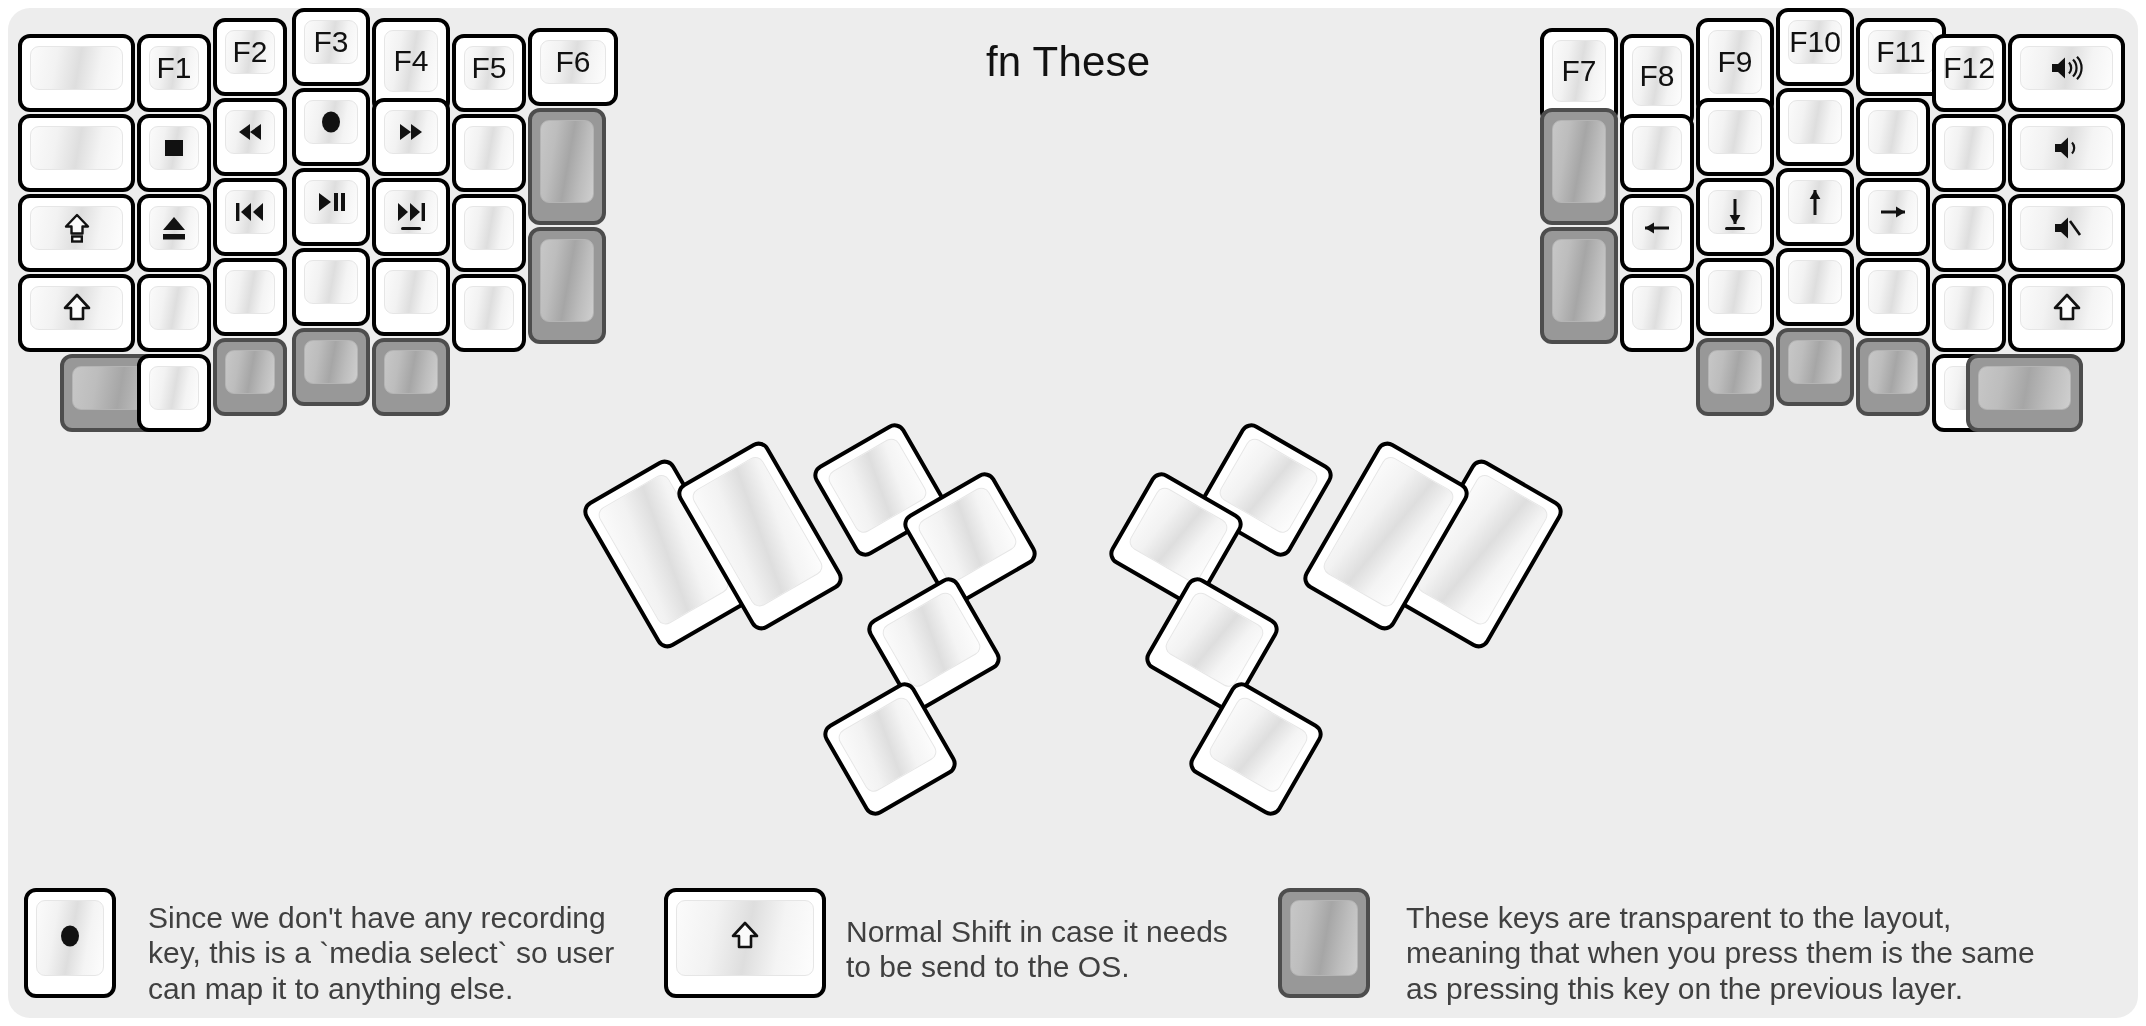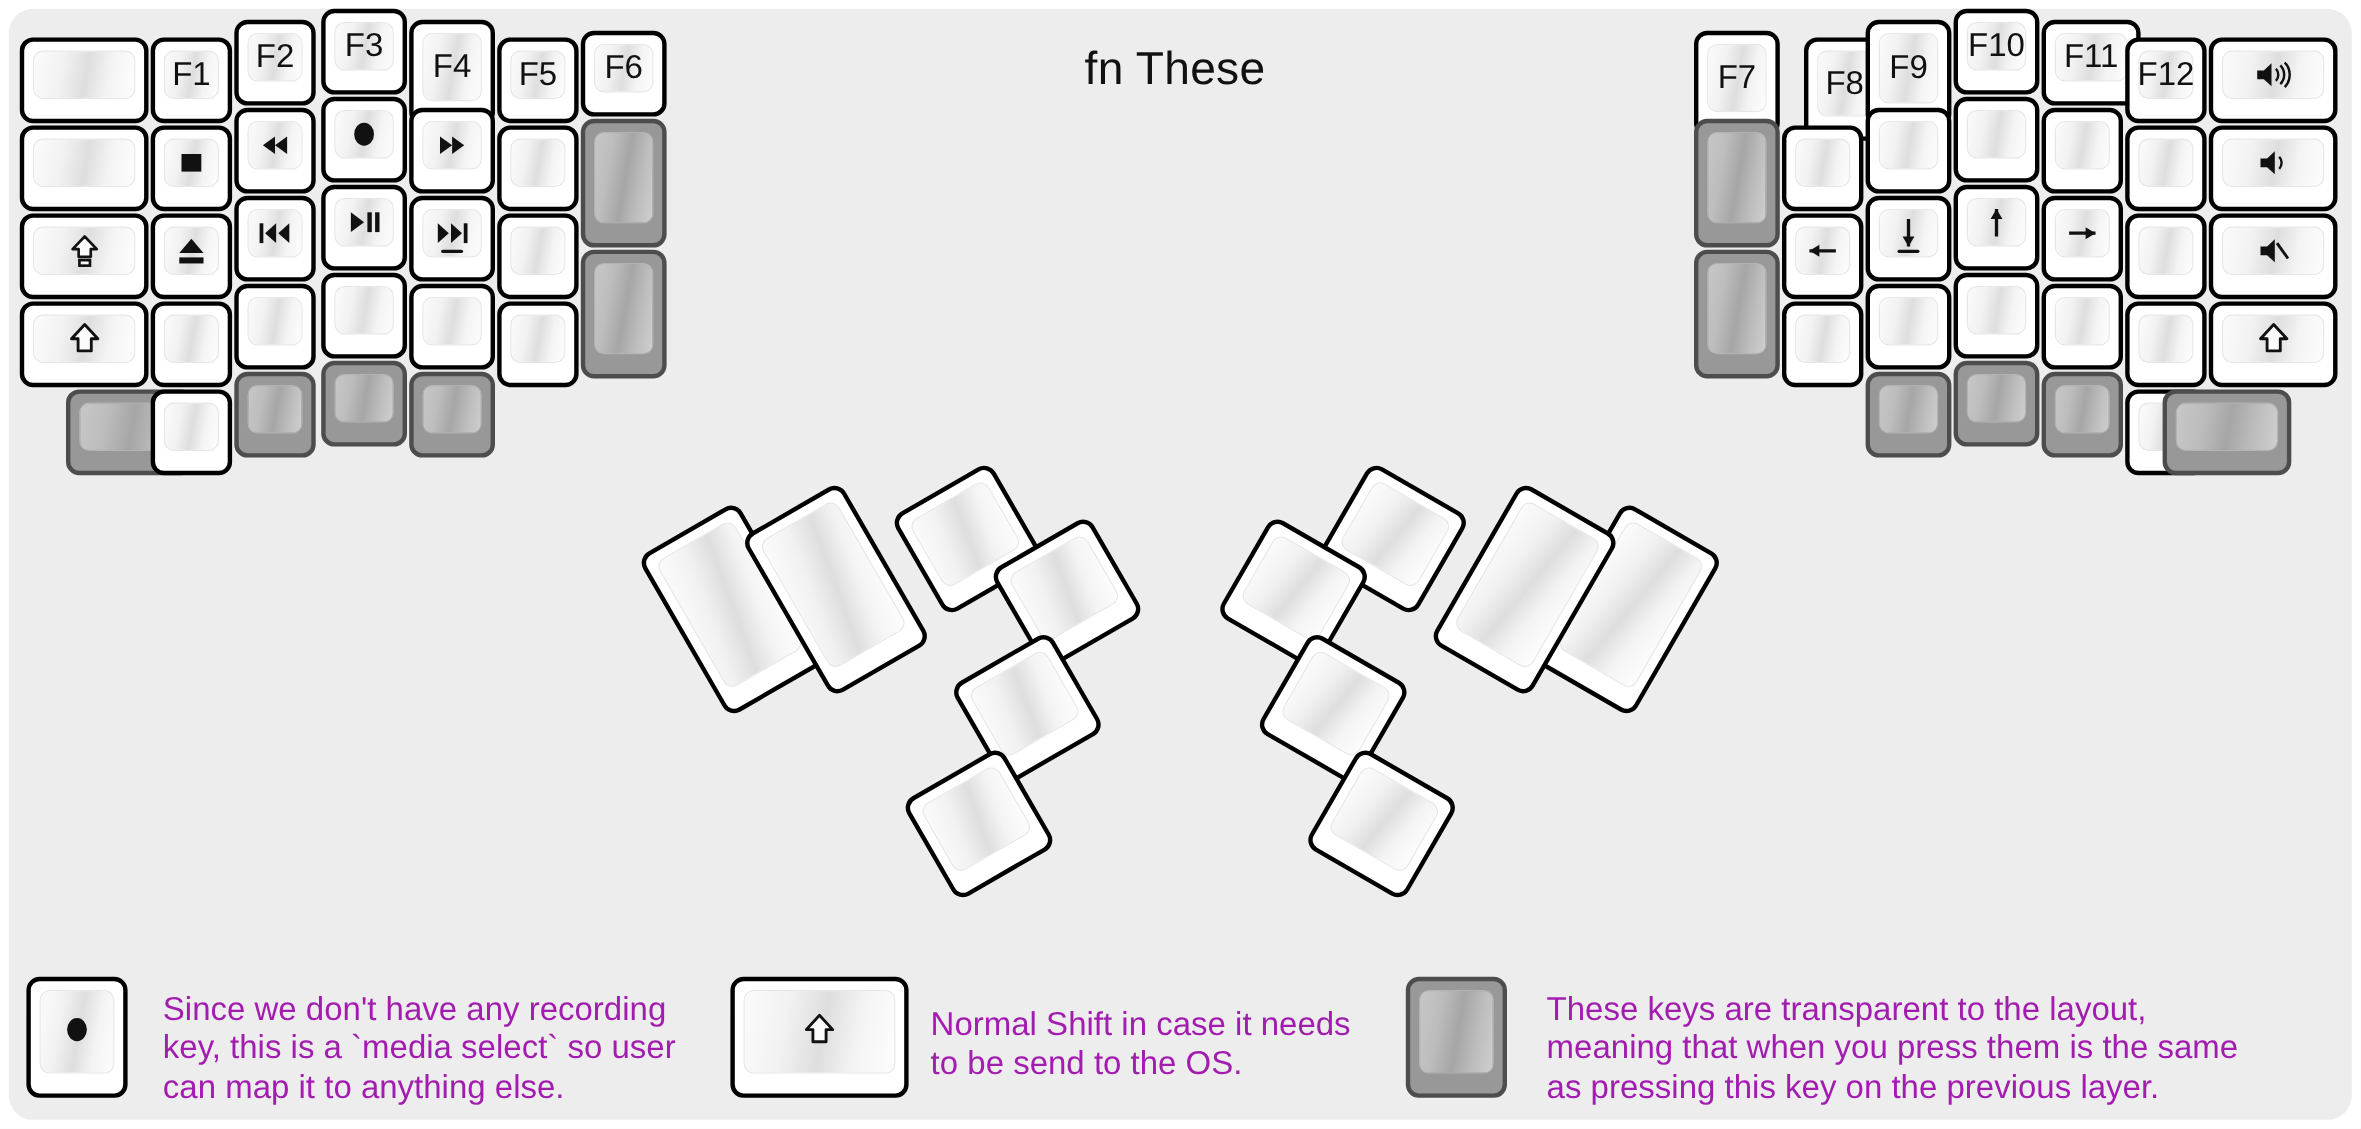--- a/index.html
+++ b/index.html
@@ -25,21 +25,21 @@
   .bump{position:absolute;left:50%;transform:translateX(-50%);bottom:22px;width:20px;height:3px;background:#111;border-radius:2px;}
 
   
   .title{position:absolute;font-size:42px;color:#111;letter-spacing:.2px;white-space:nowrap;}
   .legend-key{position:relative;box-sizing:border-box;border:4px solid #000;border-radius:12px;background:#fff;}
   .legend-key .cap{position:absolute;left:8px;top:8px;right:8px;bottom:18px;border-radius:9px;
        background:linear-gradient(100deg,#fbfbfb 0%,#f2f2f2 28%,#dedede 52%,#f4f4f4 74%,#fdfdfd 100%);
        border:1px solid #e6e6e6;display:flex;align-items:center;justify-content:center;}
   .legend-key.trans{background:#989898;border-color:#4d4d4d;}
   .legend-key.trans .cap{background:linear-gradient(100deg,#c7c7c7 0%,#bdbdbd 26%,#a6a6a6 52%,#bdbdbd 76%,#cfcfcf 100%);border:1px solid #b4b4b4;}
-  .legend-text{font-size:30px;color:#a21caf;line-height:1.18;white-space:pre-line;}
+  .legend-text{font-size:30px;color:#404040;line-height:1.18;white-space:pre-line;}
 </style>
 </head>
 <body>
 
 <div id="stage">
   <div class="panel"></div>
 
   <div class="title" id="title" style="left:986px;top:38px;">fn These</div>
 
   <div id="left-half">
@@ -232,21 +232,21 @@
       <div class="key" style="left: 452px; top: 194px; width: 74px; height: 78px;">
         <div class="cap">
           <span class="lgd"></span>
         </div>
       </div>
       <div class="key" style="left: 452px; top: 274px; width: 74px; height: 78px;">
         <div class="cap">
           <span class="lgd"></span>
         </div>
       </div>
-      <div class="key" style="left: 528px; top: 28px; width: 78px; height: 78px;">
+      <div class="key" style="left: 528px; top: 28px; width: 90px; height: 78px;">
         <div class="cap">
           <span class="lgd">F6</span>
         </div>
       </div>
       <div class="key trans" style="left: 528px; top: 108px; width: 78px; height: 117px;">
         <div class="cap">
           <span class="lgd"></span>
         </div>
       </div>
       <div class="key trans" style="left: 528px; top: 227px; width: 78px; height: 117px;">
@@ -294,21 +294,21 @@
       <div class="key trans" style="left: 1540px; top: 108px; width: 78px; height: 117px;">
         <div class="cap">
           <span class="lgd"></span>
         </div>
       </div>
       <div class="key trans" style="left: 1540px; top: 227px; width: 78px; height: 117px;">
         <div class="cap">
           <span class="lgd"></span>
         </div>
       </div>
-      <div class="key" style="left: 1620px; top: 34px; width: 74px; height: 94px; margin-left: 20px;">
+      <div class="key" style="left: 1620px; top: 34px; width: 74px; height: 94px;">
         <div class="cap">
           <span class="lgd">F8</span>
         </div>
       </div>
       <div class="key" style="left: 1620px; top: 114px; width: 74px; height: 78px;">
         <div class="cap">
           <span class="lgd"></span>
         </div>
       </div>
       <div class="key" style="left: 1620px; top: 194px; width: 74px; height: 78px;">

